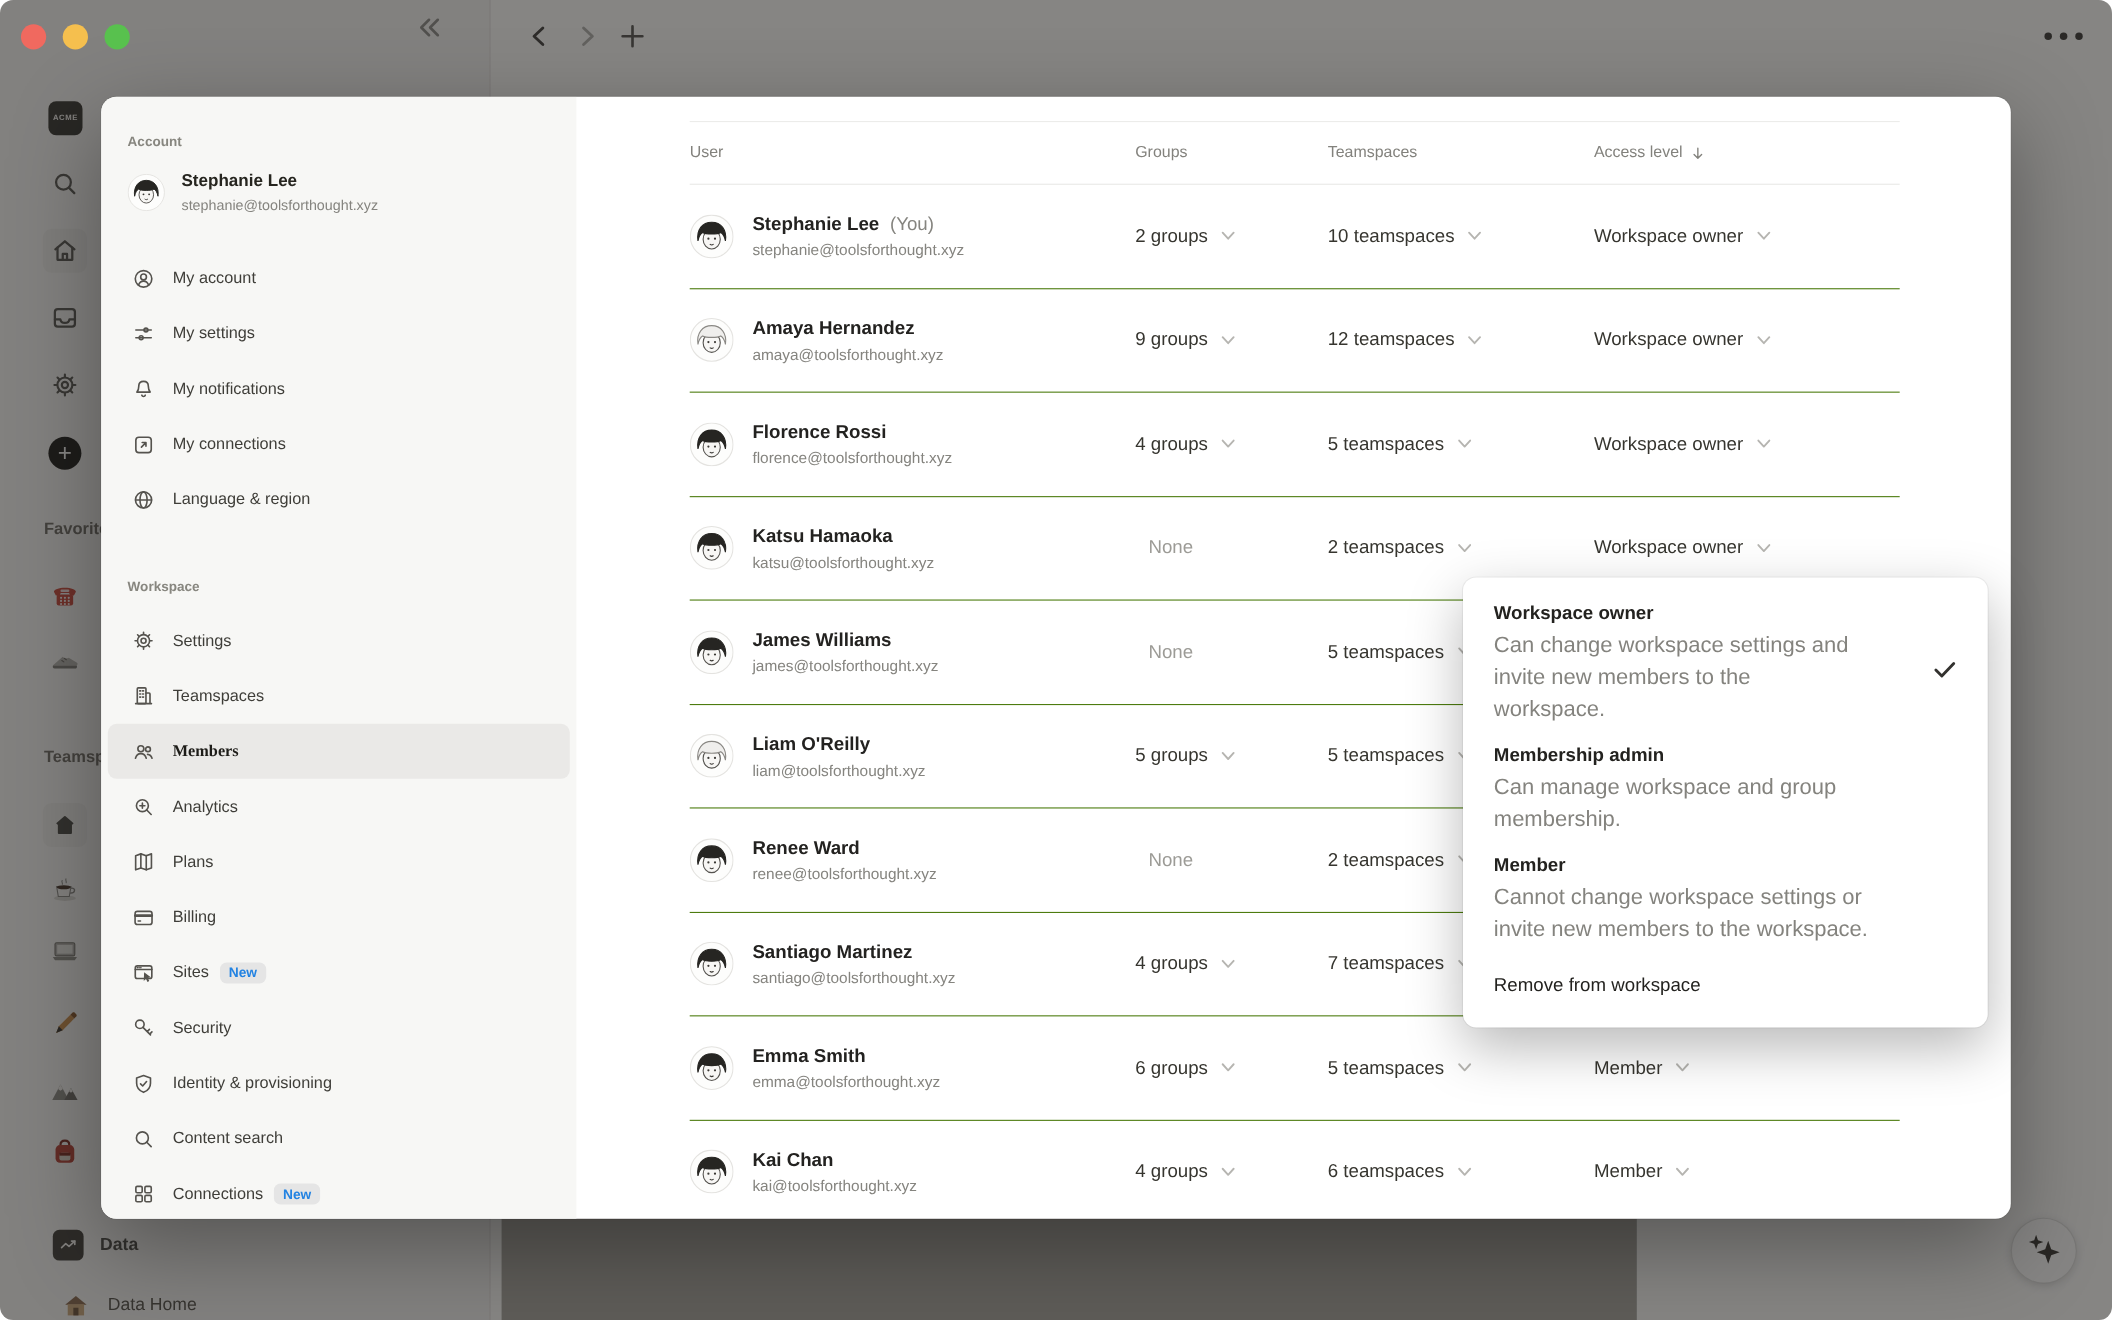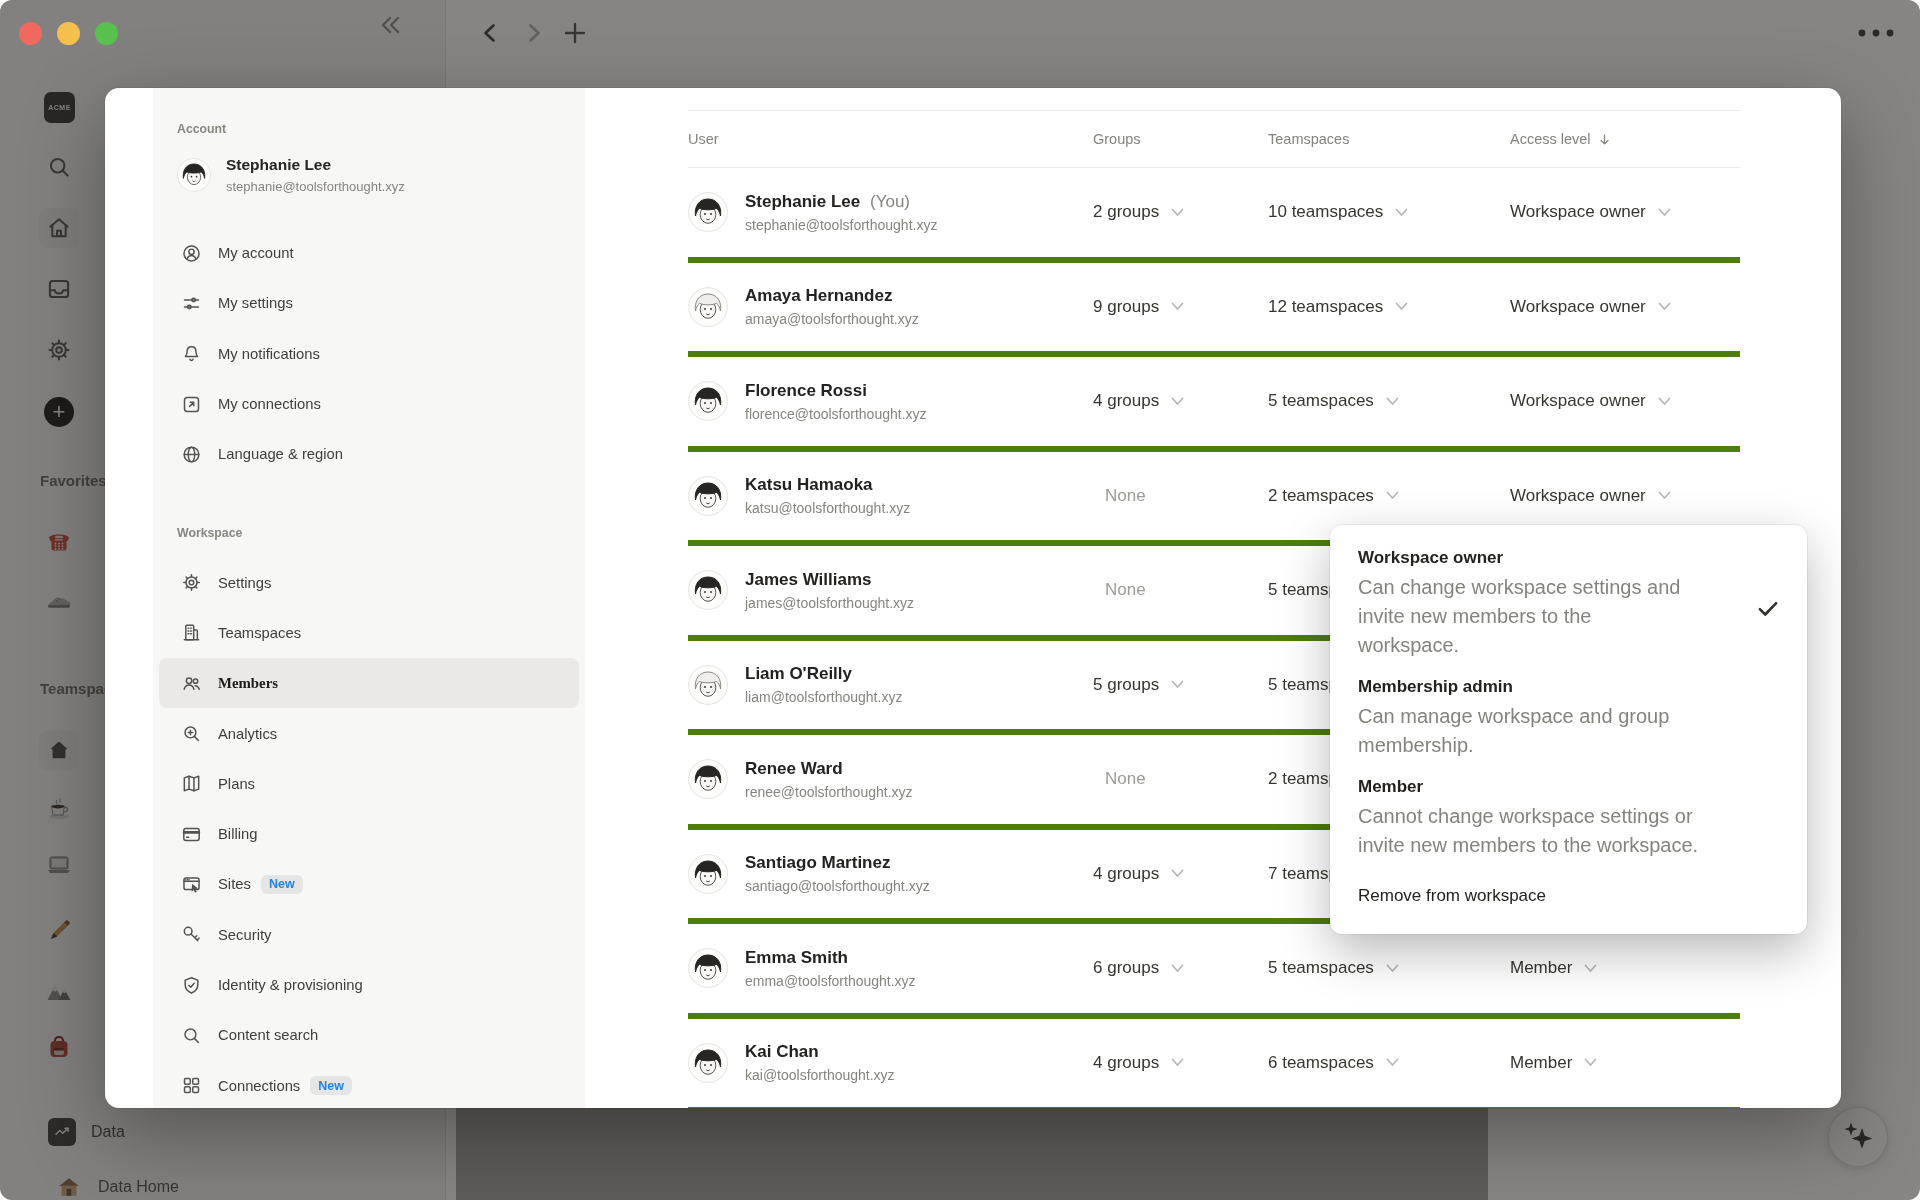--- a/index.html
+++ b/index.html
@@ -14,38 +14,38 @@
   .bg-ico svg { width:100%; height:100%; }
   .acme-badge { position:absolute; left:44px; top:92px; width:31px; height:31px; background:#3a3935; border-radius:7px; color:#f4f3f1; font-size:7px; font-weight:bold; letter-spacing:.5px; display:flex; align-items:center; justify-content:center; }
   .home-pill { position:absolute; left:39px; top:208px; width:40px; height:40px; background:#ececea; border-radius:8px; }
   .plus-circle { position:absolute; left:44px; top:397px; width:30px; height:30px; background:#232220; border-radius:50%; color:#fbfbfa; display:flex; align-items:center; justify-content:center; font-size:22px; line-height:1; }
   .bg-label { position:absolute; left:40px; font-size:15px; color:#716f6a; font-weight:bold; white-space:nowrap; }
   .doodle { position:absolute; width:28px; height:28px; }
   .doodle svg { width:100%; height:100%; }
   .pill-item { position:absolute; left:39px; width:40px; height:40px; background:#ececea; border-radius:8px; display:flex; align-items:center; justify-content:center; }
   .data-row { position:absolute; left:48px; top:1118px; display:flex; align-items:center; gap:15px; }
   .data-icobox { width:28px; height:28px; background:#44423e; border-radius:6px; display:flex; align-items:center; justify-content:center; }
-  .data-label { font-size:16px; font-weight:normal; color:#4f4e4a; }
+  .data-label { font-size:16px; font-weight:bold; color:#4f4e4a; }
   .datahome-row { position:absolute; left:56px; top:1174px; display:flex; align-items:center; gap:16px; }
   .datahome-label { font-size:16px; color:#57554f; }
   .nav-glyph { position:absolute; }
   .nav-glyph svg { display:block; }
   .more-dots { position:absolute; left:1854px; top:26px; width:44px; height:14px; }
   .dark-band { position:absolute; left:456px; top:1108px; width:1032px; height:92px; background:#a9a8a1; }
   .ai-button { position:absolute; left:1828px; top:1107px; width:60px; height:60px; border-radius:50%; background:#fdfdfc; border:1px solid rgba(0,0,0,0.12); box-shadow:0 2px 8px rgba(0,0,0,0.15); display:flex; align-items:center; justify-content:center; }
 
   
   .dim { position:absolute; inset:0; z-index:5; background:rgba(24,23,21,0.52); }
 
   
   .traffic { position:absolute; left:19px; top:22px; z-index:25; display:flex; gap:15px; }
   .tl { width:23px; height:23px; border-radius:50%; }
 
   
-  .modal { position:absolute; left:105px; top:88px; width:1736px; height:1020px; z-index:10; background:#fff; border-radius:14px; box-shadow:0 26px 80px rgba(0,0,0,0.35), 0 0 0 1px rgba(0,0,0,0.05); display:flex; overflow:hidden;padding-left:48px; }
+  .modal { position:absolute; left:92px; top:88px; width:1736px; height:1020px; z-index:10; background:#fff; border-radius:14px; box-shadow:0 26px 80px rgba(0,0,0,0.35), 0 0 0 1px rgba(0,0,0,0.05); display:flex; overflow:hidden; }
   .side { width:432px; background:#f7f7f5; padding:30px 6px 0; flex:none; overflow:hidden; }
   .sec-label { padding:0 18px; line-height:22px; font-size:12.3px; font-weight:bold; color:#87867f; }
   .sec-label.ws { margin-top:43px; }
   .user-row { margin:4px 12px 5px; padding:10px 6px; display:flex; align-items:center; gap:15px; }
   .user-avatar { width:34px; height:34px; flex:none; }
   .user-avatar svg { width:100%; height:100%; display:block; }
   .user-name { font-size:15.5px; font-weight:bold; color:#26251f; line-height:22px; }
   .user-email { font-size:13px; color:#85847f; line-height:18px; margin-top:2px; }
   .menu { margin-top:22px; }
   .menu2 { margin-top:13px; }
@@ -54,21 +54,21 @@
   .nav-item .nico { width:21px; height:21px; color:#55534e; flex:none; }
   .nav-item .nico svg { width:100%; height:100%; }
   .nav-item .nlabel { margin-left:16px; font-size:14.8px; color:#3f3e39; }
   .nav-item.selected .nlabel { font-weight:bold; color:#1d1c18; }
   .badge-new { margin-left:10px; padding:2.5px 8px; border-radius:6px; background:#e5e5e5; color:#2383e2; font-size:12.5px; font-weight:bold; }
 
   
   .main { flex:1; padding:22px 101px 0 103px; position:relative; overflow:hidden; }
   .thead { display:grid; grid-template-columns:405px 175px 242px 278px; height:58px; align-items:center; border-top:1px solid #ececea; border-bottom:1px solid #e9e9e7; color:#83827d; font-size:14.5px; }
   .th { display:flex; align-items:center; gap:6px; }
-  .trow { display:grid; grid-template-columns:405px 175px 242px 278px; height:94.5px; align-items:center; border-bottom:6px solid #4d7c0f; }
+  .trow { display:grid; grid-template-columns:405px 175px 242px 278px; height:94.5px; align-items:center; border-bottom:1px solid #4d7c0f; }
   .ucell { display:flex; align-items:center; gap:17px; }
   .row-avatar { width:40px; height:40px; flex:none; }
   .row-avatar svg { width:100%; height:100%; display:block; }
   .rname { font-size:17px; font-weight:bold; color:#232220; line-height:23px; white-space:nowrap; }
   .rname .you { font-weight:normal; color:#85847f; margin-left:5px; }
   .remail { font-size:14px; color:#85847f; line-height:19px; margin-top:3px; }
   .vcell { display:flex; align-items:center; gap:12px; font-size:17px; color:#36352f; cursor:pointer; }
   .vcell.none { color:#9c9b96; cursor:default;margin-left:12px; }
   .chev { width:13px; height:9px; flex:none; }
   .chev path { stroke:#b6b5b1; stroke-width:1.7; fill:none; stroke-linecap:round; stroke-linejoin:round; }

